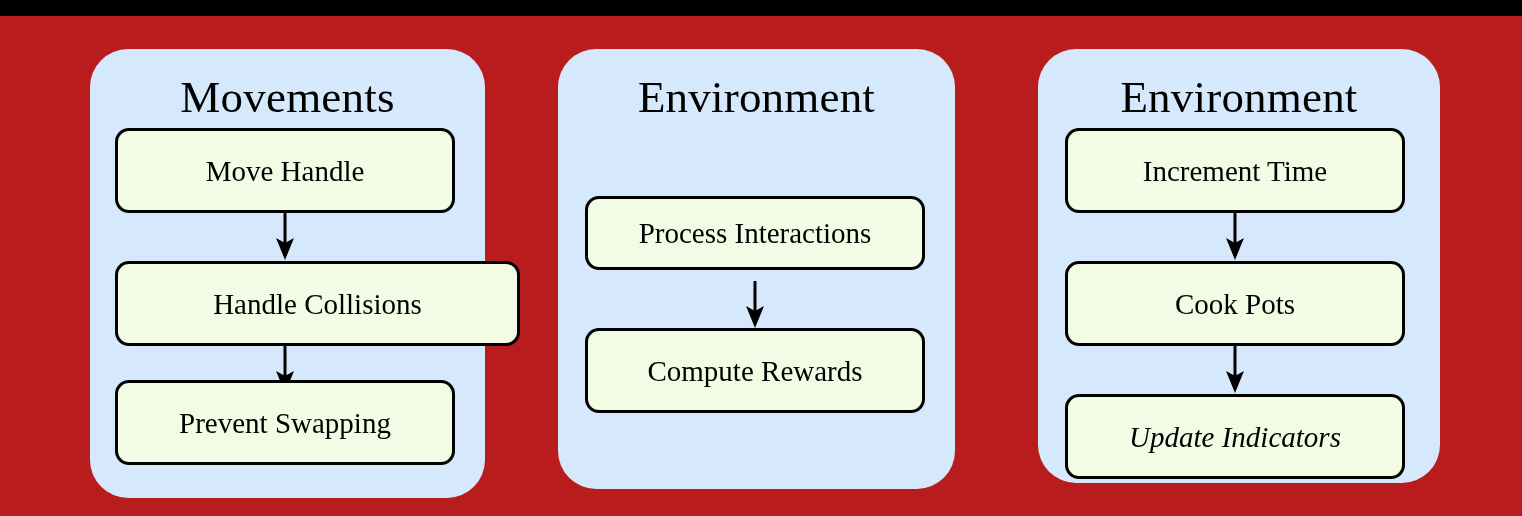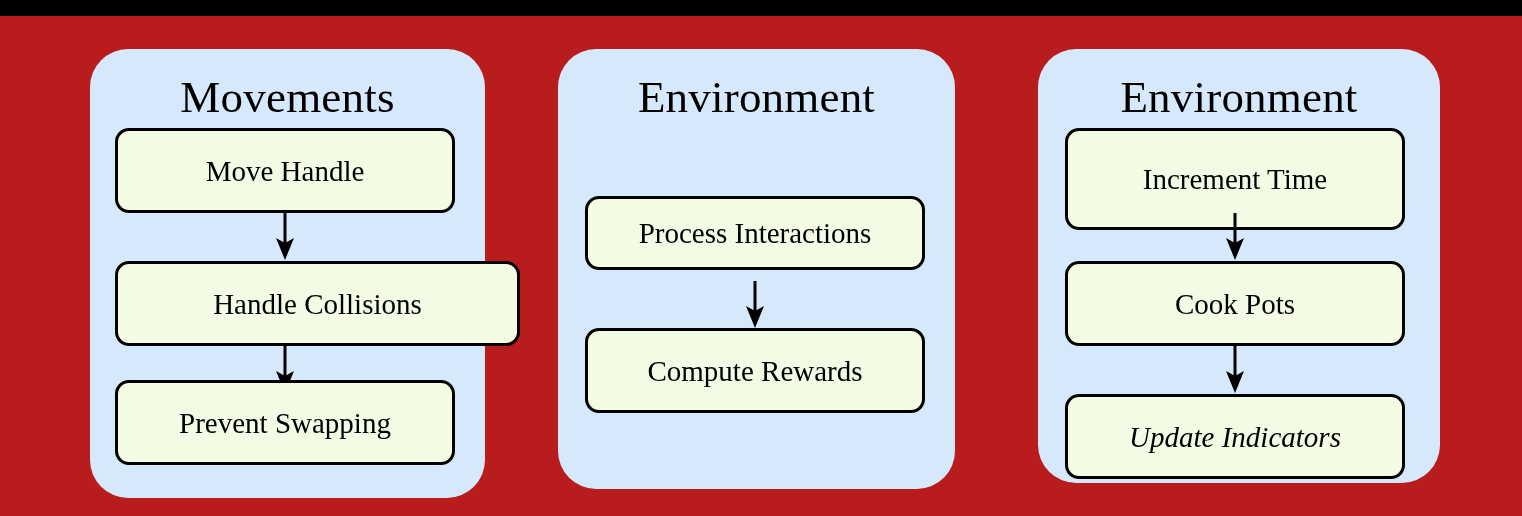--- a/index.html
+++ b/index.html
@@ -110,21 +110,21 @@
   </div>
 
   <div class="node" style="left:585px; top:312px; width:340px; height:85px;align-items:center;">
     <span>Compute Rewards</span>
   </div>
 
   <div class="cluster" style="left:1038px; top:33px; width:402px; height:434px;">
     <div class="cluster-title" style="top:22px;">Environment</div>
   </div>
 
-  <div class="node" style="left:1065px; top:112px; width:340px; height:102px;">
+  <div class="node" style="left:1065px; top:112px; width:340px; height:85px;">
     <span>Increment Time</span>
   </div>
 
   <div class="edge" style="left:1224px; top:197px; height:48px;">
     <svg width="22" height="48" viewBox="0 0 22 48" aria-hidden="true">
       <line x1="11" y1="0" x2="11" y2="30" stroke="#000000" stroke-width="3"></line>
       <polygon points="11,47 2,25 11,30 20,25" fill="#000000"></polygon>
     </svg>
   </div>
 

